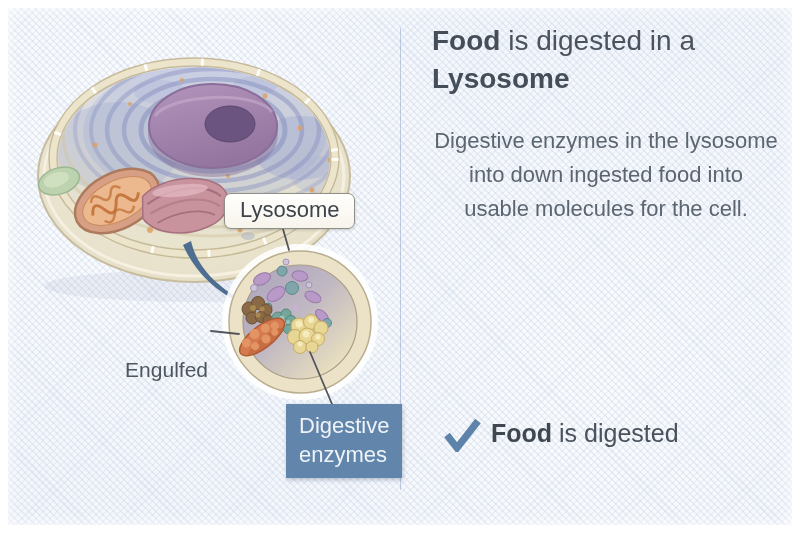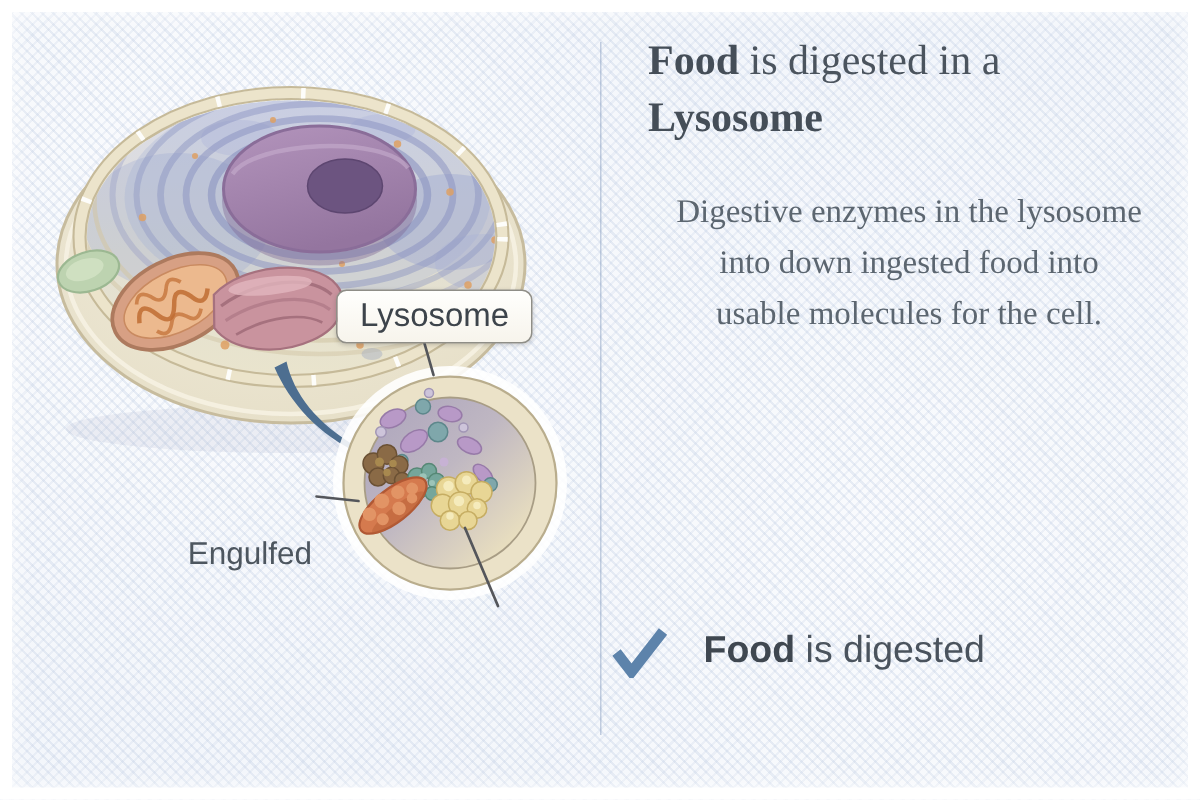--- a/index.html
+++ b/index.html
@@ -41,27 +41,27 @@
   .digestive-label{
     position:absolute;left:286px;top:404px;z-index:20;
     background:#6285ab;color:#eef3f8;
     padding:7px 13px 9px 13px;
     font-size:22px;line-height:29px;
     box-shadow:1px 2px 4px rgba(80,100,130,0.35);
     white-space:nowrap;
   }
 
   
-  .rightcol{position:absolute;left:432px;top:22px;width:348px;z-index:20;font-family:Liberation Serif, serif;}
+  .rightcol{position:absolute;left:432px;top:22px;width:348px;z-index:20;}
   .title{font-size:28px;line-height:38px;color:#4b545e;font-weight:400;margin:0;}
   .title .b{font-weight:700;color:#454e58;}
   .bodytext{margin-top:26px;font-size:22px;line-height:34px;color:#5c6670;text-align:center;}
   .status-row{
-    position:absolute;left:408px;top:414px;z-index:20;
-    display:flex;align-items:flex-end;gap:24px;
+    position:absolute;left:444px;top:414px;z-index:20;
+    display:flex;align-items:flex-end;gap:10px;
   }
   .status-row svg{margin-top:4px;flex:0 0 auto;}
   .status-text{font-size:25px;line-height:38px;color:#4a535d;}
   .status-text .b{font-weight:700;color:#3f4750;}
 </style>
 </head>
 <body>
 
 <div class="card">
 
@@ -274,20 +274,24 @@
       <line x1="310" y1="352" x2="332" y2="404"></line>
     </g>
   </svg>
 
   <div class="lyso-label">Lysosome</div>
 
   <div class="engulfed-label">
     <div>Engulfed</div>
   </div>
 
+  <div class="digestive-label">
+    <div>Digestive</div>
+    <div>enzymes</div>
+  </div>
 
   <div class="rightcol">
     <h1 class="title">
       <span class="b">Food</span><span> is digested in a</span><br>
       <span class="b">Lysosome</span>
     </h1>
     <div class="bodytext">
       <div>Digestive enzymes in the lysosome</div>
       <div>into down ingested food into</div>
       <div>usable molecules for the cell.</div>

